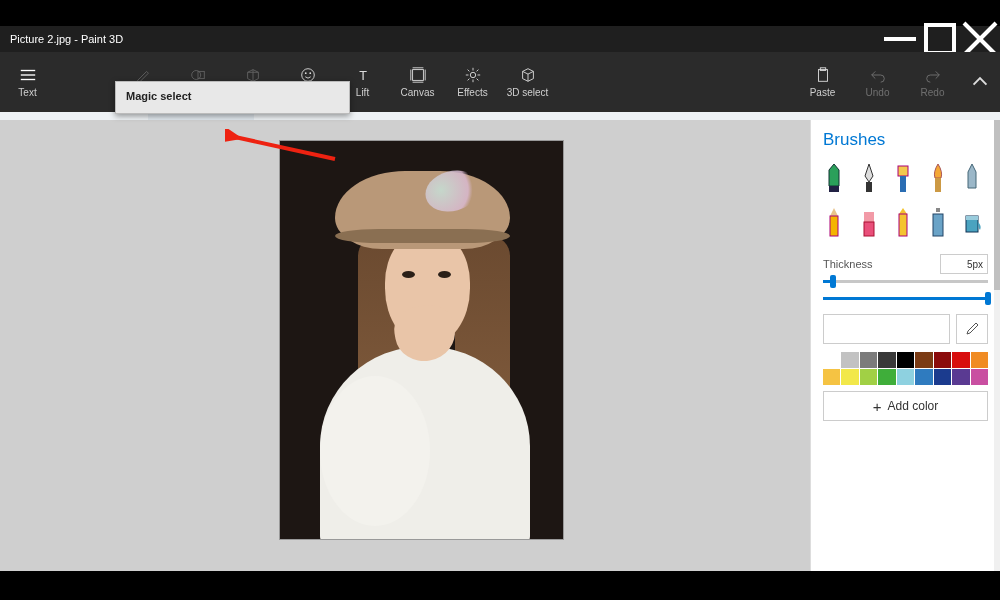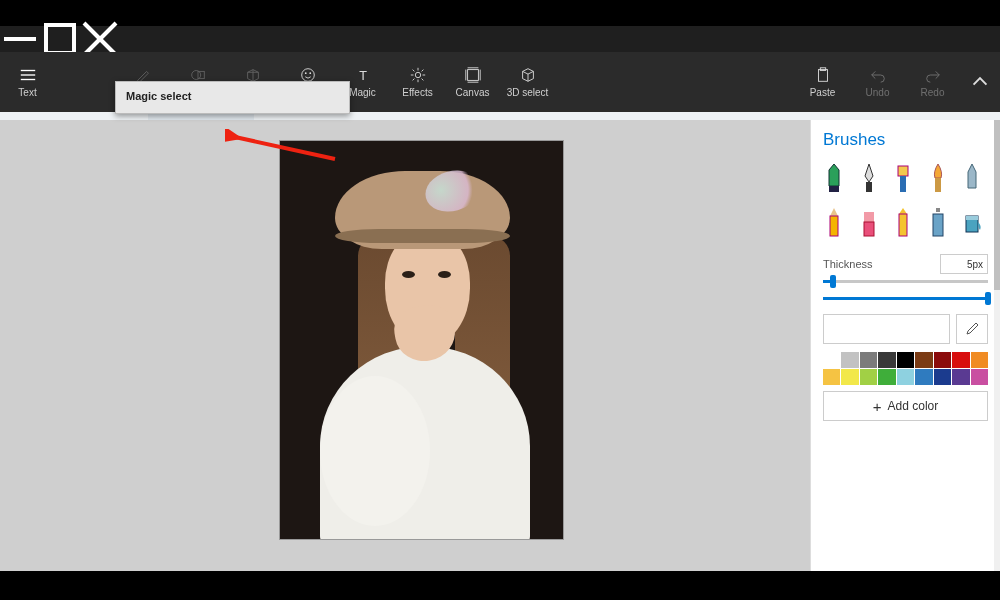--- a/index.html
+++ b/index.html
@@ -79,20 +79,21 @@
 
   .vscroll { position:absolute; right:0; top:0; width:6px; height:100%; background:#f0f0f0;}
   .vscroll .vthumb{ position:absolute; top:0; width:6px; height:170px; background:#c0c0c0;}
 </style>
 </head>
 <body>
 
 <div class="frame">
 
   <div class="titlebar">
+    <div class="title">Picture 2.jpg - Paint 3D</div>
     <div class="winctrl">
         <svg viewBox="0 0 10 10">
           <line x1="1" y1="5" x2="9" y2="5" stroke="#fff" stroke-width="1"></line>
         </svg>
       </div>
     <div class="winctrl">
         <svg viewBox="0 0 10 10">
           <rect x="1.5" y="1.5" width="7" height="7" fill="none" stroke="#fff" stroke-width="1"></rect>
         </svg>
       </div>
@@ -139,47 +140,47 @@
           <circle cx="7.5" cy="8" r="1" fill="#ddd"></circle>
           <circle cx="12.5" cy="8" r="1" fill="#ddd"></circle>
           <path d="M7 12 Q10 15 13 12" fill="none" stroke="#ddd"></path>
         </svg>
       <span>Stickers</span>
     </div>
     <div class="tool">
       <svg viewBox="0 0 20 20">
           <text x="10" y="15" text-anchor="middle" font-size="14" fill="#ddd" font-family="serif">T</text>
         </svg>
-      <span>Magic</span>
+      <span>Lift</span>
+    </div>
+    <div class="tool">
+      <svg viewBox="0 0 20 20">
+          <rect x="4" y="4" width="12" height="12" fill="none" stroke="#ddd"></rect>
+          <line x1="2" y1="4" x2="2" y2="16" stroke="#ddd"></line>
+          <line x1="18" y1="4" x2="18" y2="16" stroke="#ddd"></line>
+          <line x1="4" y1="2" x2="16" y2="2" stroke="#ddd"></line>
+          <line x1="4" y1="18" x2="16" y2="18" stroke="#ddd"></line>
+        </svg>
+      <span>Canvas</span>
     </div>
     <div class="tool">
       <svg viewBox="0 0 20 20">
           <circle cx="10" cy="10" r="3" fill="none" stroke="#ddd"></circle>
           <g stroke="#ddd">
             <line x1="10" y1="2" x2="10" y2="5"></line>
             <line x1="10" y1="15" x2="10" y2="18"></line>
             <line x1="2" y1="10" x2="5" y2="10"></line>
             <line x1="15" y1="10" x2="18" y2="10"></line>
             <line x1="4" y1="4" x2="6" y2="6"></line>
             <line x1="14" y1="14" x2="16" y2="16"></line>
             <line x1="14" y1="6" x2="16" y2="4"></line>
             <line x1="4" y1="16" x2="6" y2="14"></line>
           </g>
         </svg>
       <span>Effects</span>
-    </div>
-    <div class="tool">
-      <svg viewBox="0 0 20 20">
-          <rect x="4" y="4" width="12" height="12" fill="none" stroke="#ddd"></rect>
-          <line x1="2" y1="4" x2="2" y2="16" stroke="#ddd"></line>
-          <line x1="18" y1="4" x2="18" y2="16" stroke="#ddd"></line>
-          <line x1="4" y1="2" x2="16" y2="2" stroke="#ddd"></line>
-          <line x1="4" y1="18" x2="16" y2="18" stroke="#ddd"></line>
-        </svg>
-      <span>Canvas</span>
     </div>
     <div class="tool">
       <svg viewBox="0 0 20 20">
           <path d="M4 6 L10 3 L16 6 L10 9 Z M4 6 L4 14 L10 17 L10 9 M16 6 L16 14 L10 17" fill="none" stroke="#ddd"></path>
         </svg>
       <span>3D select</span>
     </div>
     <div class="spacer"></div>
     <div class="tool">
       <svg viewBox="0 0 20 20">

